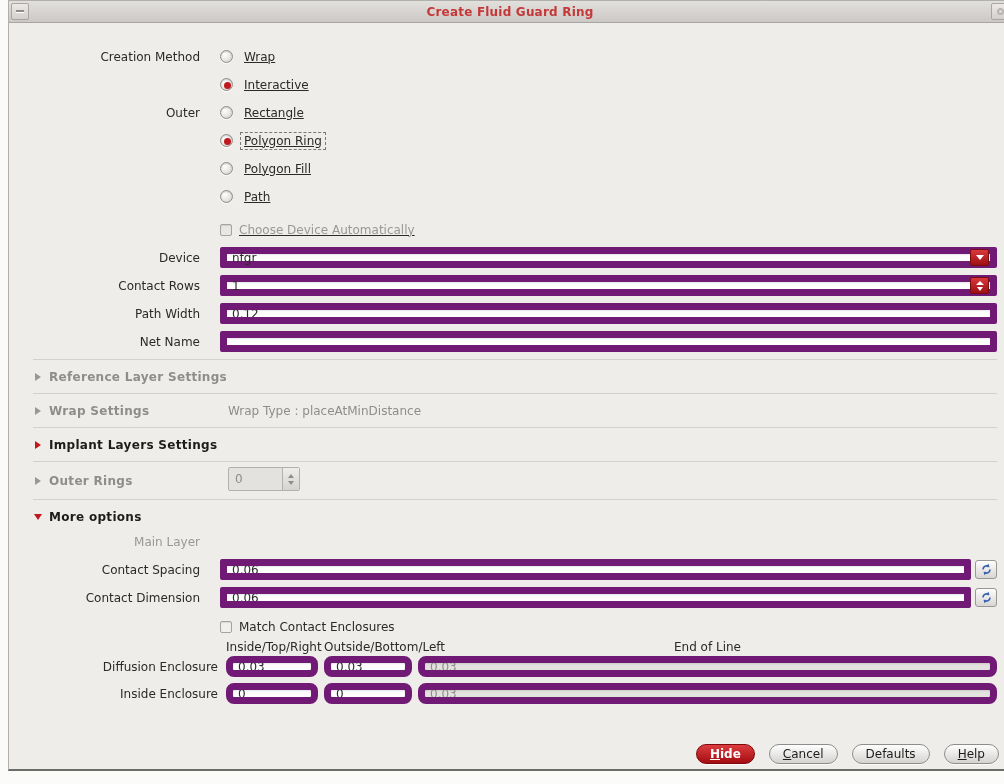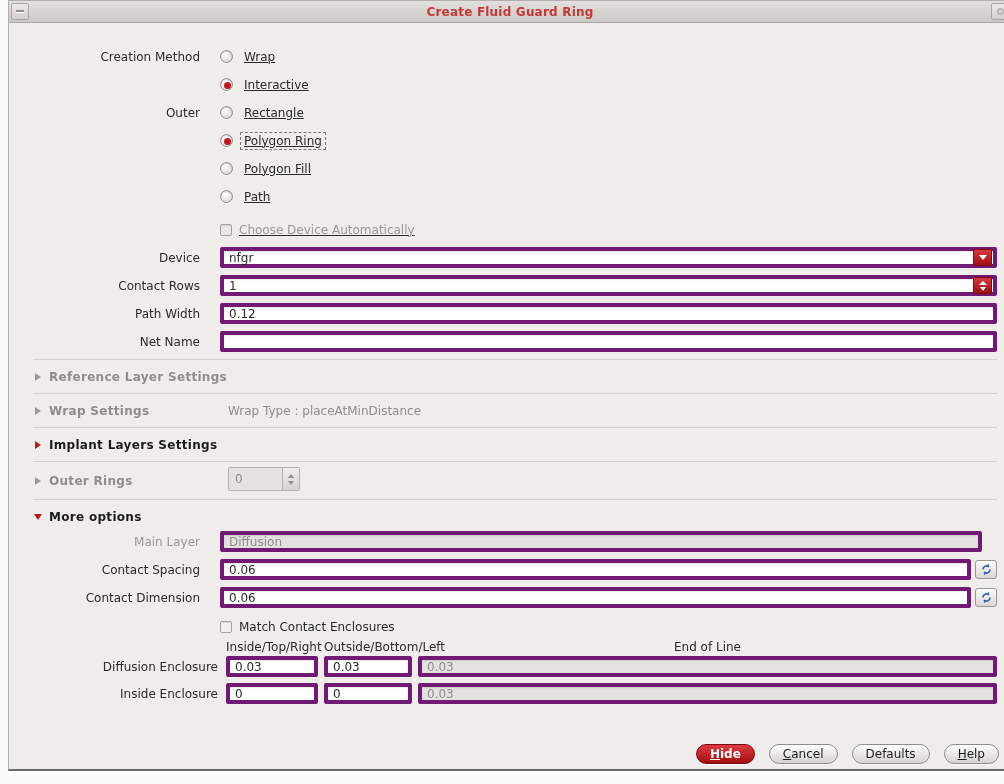--- a/index.html
+++ b/index.html
@@ -31,21 +31,21 @@
   .rb.checked::after { content:""; position:absolute; left:3px; top:3px; width:7px; height:7px;
         border-radius:50%; background:#c0181c; }
   .rb-text { padding:1px 3px; border:1px dashed transparent;text-decoration:underline; }
   .rb-text.focus { border-color:#7a7875; }
   .cb { width:12px; height:12px; border:1px solid #a5a3a0; background:#e9e7e4; border-radius:2px;
         box-shadow:inset 0 1px 1px rgba(0,0,0,0.1); margin-right:7px; flex:0 0 auto; }
   .cb.enabled { background:#f2f0ed; }
   .check-row .label-disabled { color:#9a9895; }
 
   
-  .field, .fieldbox { height:21px; background:#fff; border:4px solid #701a75; border-radius:2px;
+  .field, .fieldbox { height:21px; background:#fff; border:7px solid #701a75; border-radius:2px;
         font-family:"DejaVu Sans", sans-serif; font-size:12px; color:#2a2a28;
         padding:0 5px; box-shadow:inset 0 1px 2px rgba(0,0,0,0.10); }
   input.field { outline:none; }
   input.field:disabled, .fieldbox.disabled { background:#e4e2df; color:#8f8d8a; }
   .grow { flex:1; }
   .mr-edge { margin-right:14px; }
 
   .combo { display:flex; align-items:center; padding:0 1px 0 5px; }
   .combo .val { flex:1; }
   .red-btn { width:19px; height:17px; border-radius:2px; border:1px solid #7d0a0d;
@@ -78,21 +78,21 @@
   .mo-body { margin-top:2px; }
   .refresh-btn { width:22px; height:19px; border:1px solid #9a9895; border-radius:3px;
         background:linear-gradient(#fdfdfc,#d8d6d3); display:flex; align-items:center; justify-content:center;
         margin-left:4px; flex:0 0 auto; }
 
   
   .enc-grid { display:grid; grid-template-columns:211px 92px 88px 1fr; column-gap:6px; margin-right:14px;
         align-items:center; margin-bottom:6px; }
   .enc-grid .hdr { text-align:center; color:#2a2a28; }
   .enc-grid .lab { text-align:right; padding-right:2px; }
-  .enc-grid input.field { width:100%; }
+  .enc-grid input.field { width:100%;border-radius:8px; }
 
   
   .footer { position:absolute; right:12px; bottom:5px; display:flex; gap:14px; align-items:center; }
   .btn { height:20px; padding:0 13px; border-radius:10px; border:1px solid #8f8d8a; cursor:default;
         background:linear-gradient(#fefefe,#d5d3d0); font-family:"DejaVu Sans", sans-serif; font-size:12px;
         color:#1c1c1a; box-shadow:0 1px 1px rgba(255,255,255,0.8); }
   .btn.primary { background:linear-gradient(#dd3c3f,#a30d11); border-color:#7d0a0d; color:#fff; font-weight:bold; }
 </style>
 </head>
 <body>
@@ -227,21 +227,20 @@
       <div class="section" style="padding-bottom:4px;">
         <span class="tri-down"></span>
         <span class="sec-label">More options</span>
       </div>
     </div>
 
     <div class="mo-body">
 
       <div class="row">
         <div class="row-label disabled">Main Layer</div>
-        <input class="field grow" style="margin-right: 29px;" disabled="" value="Diffusion">
       </div>
 
       <div class="row">
         <div class="row-label">Contact Spacing</div>
         <input class="field grow" value="0.06" style="">
         <span class="refresh-btn mr-edge" style="margin-right:14px;">
           <svg width="13" height="13" viewBox="0 0 14 14">
             <path d="M3.2 7a3.8 3.8 0 0 1 6.2-2.9" stroke="#3a62b0" stroke-width="1.8" fill="none"></path>
             <path d="M9.2 0.8 L10.2 4.6 L6.6 3.4 Z" fill="#3a62b0"></path>
             <path d="M10.8 7a3.8 3.8 0 0 1-6.2 2.9" stroke="#3a62b0" stroke-width="1.8" fill="none"></path>

